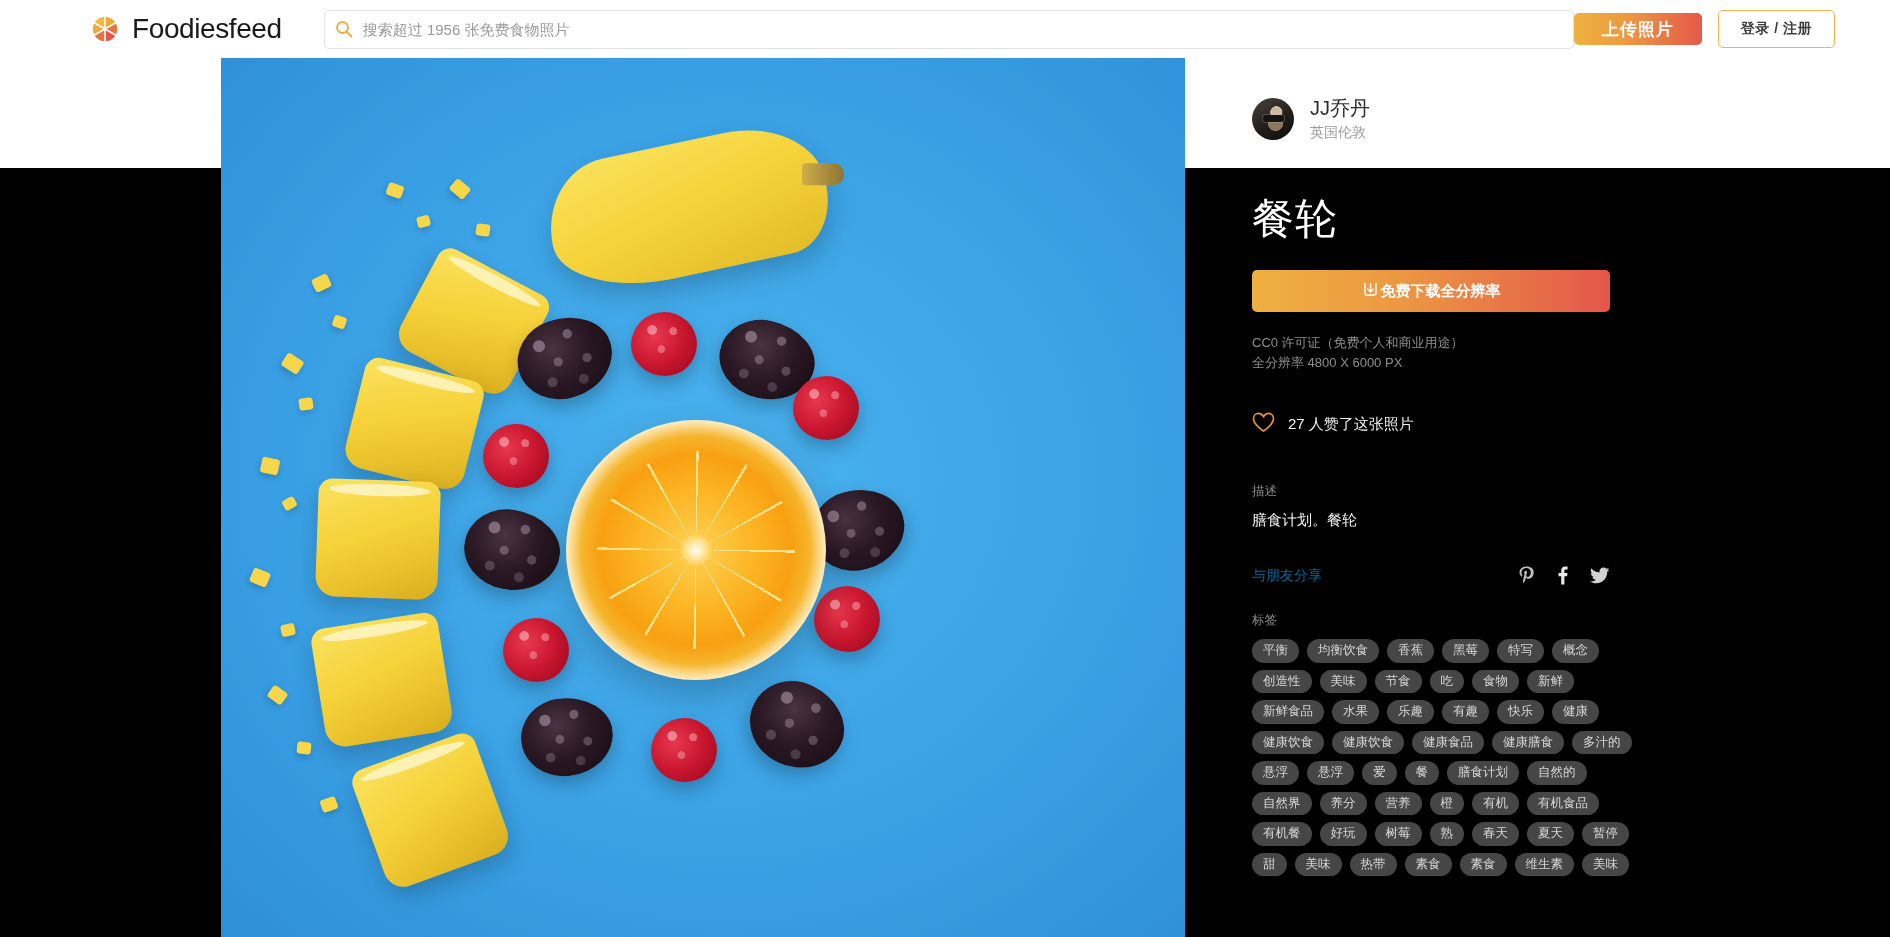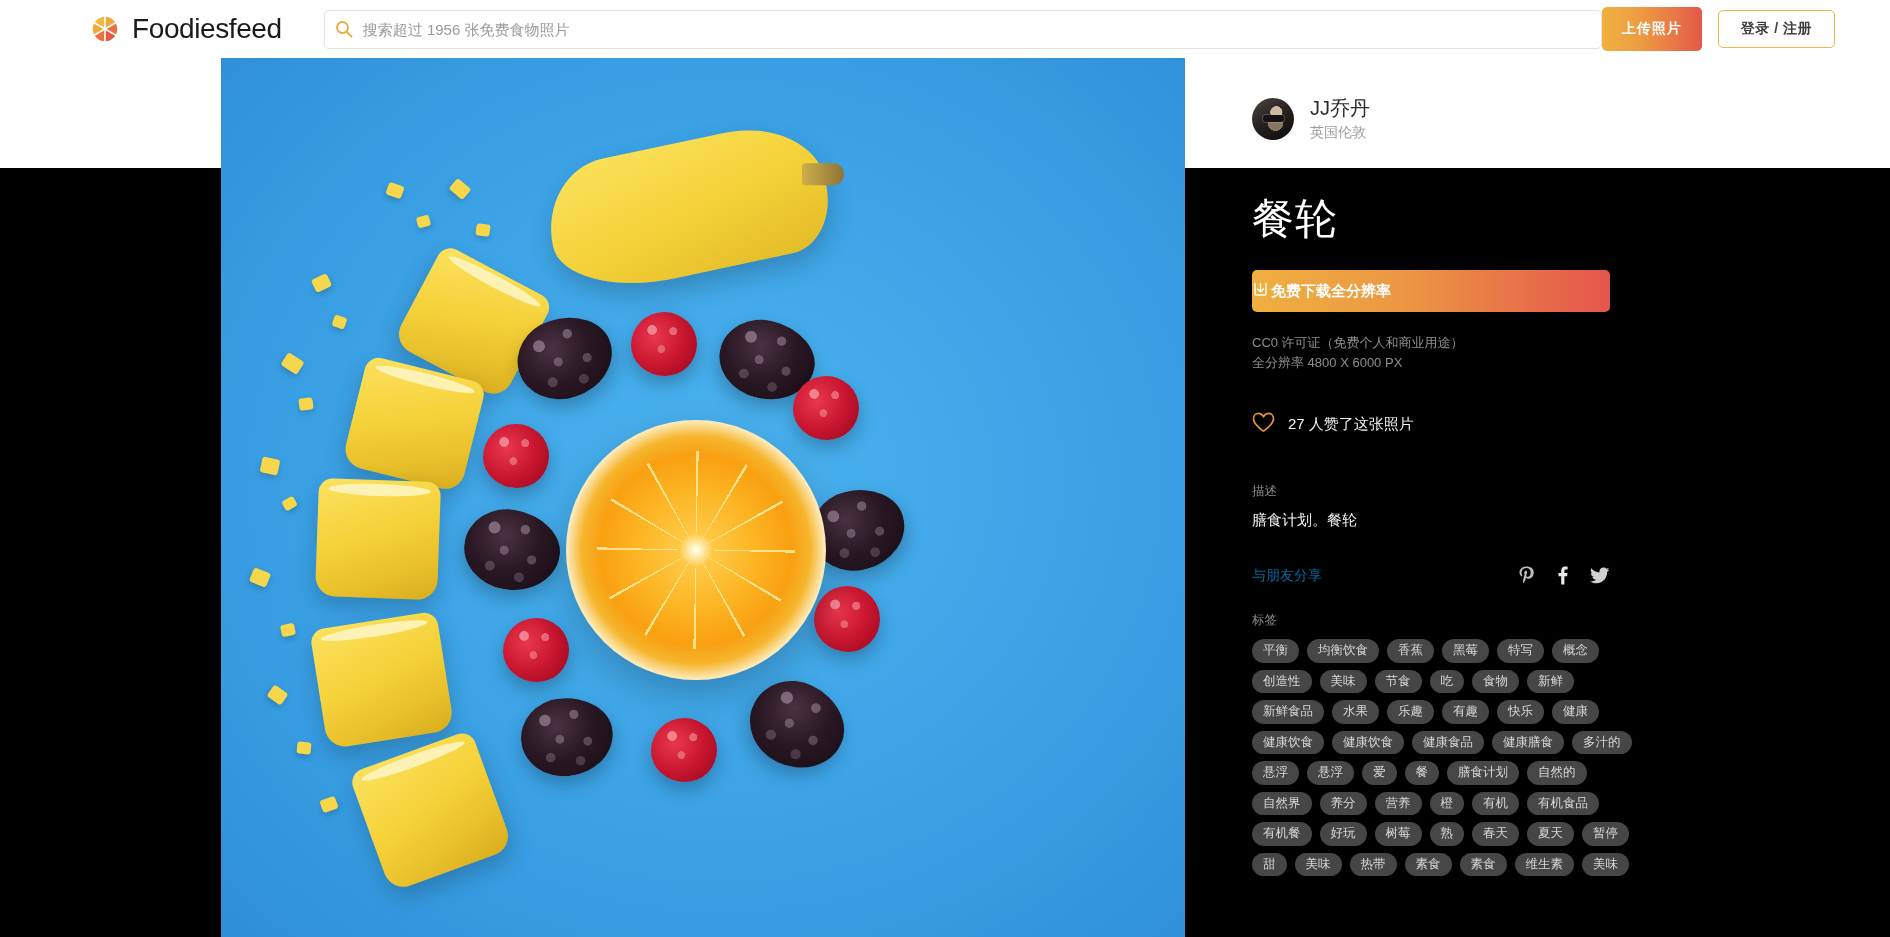--- a/index.html
+++ b/index.html
@@ -48,24 +48,24 @@
     font-size: 15px; color: #333;
     padding: 0 6px 0 0;
   }
   .search-input::placeholder { color: #9a9a9a; }
 
   .header-actions {
     margin-left: auto; margin-right: 55px;
     display: flex; align-items: center; gap: 16px;
   }
   .btn-upload {
-    height: 44px; padding: 0 20px;
+    height: 32px; padding: 0 28px;
     border: none; border-radius: 5px;
     background: linear-gradient(90deg, #efb13f 0%, #ed9a42 40%, #e4594b 100%);
-    color: #fff; font-size: 14px; font-weight: 700;
+    color: #fff; font-size: 17px; font-weight: 700;
     font-family: "Liberation Sans", sans-serif;
     letter-spacing: 1px;
     cursor: pointer;
     display: flex; align-items: center; justify-content: center;
     white-space: nowrap;
   }
   .btn-login {
     height: 38px; padding: 0 22px;
     border: 1px solid #f0b44a; border-radius: 5px;
     background: #fff;
@@ -240,21 +240,21 @@
     letter-spacing: 1px;
     line-height: 1.1;
   }
   .btn-download {
     margin-top: 28px;
     width: 358px; height: 42px;
     border: none; border-radius: 5px;
     background: linear-gradient(90deg,#efb040 0%, #ec9743 42%, #e4564c 100%);
     color: #fff; font-size: 15px; font-weight: 700;
     font-family: "Liberation Sans", sans-serif;
-    display: flex; align-items: center; gap: 2px;
+    display: flex; align-items: center; justify-content: center; gap: 2px;
     cursor: pointer;
   }
   .license { margin-top: 21px; font-size: 13px; color: #8e8e8e; line-height: 1.55; }
 
   .likes {
     margin-top: 39px;
     display: flex; align-items: center; gap: 13px;
   }
   .likes-text { font-size: 15px; color: #f2f2f2; }
 

